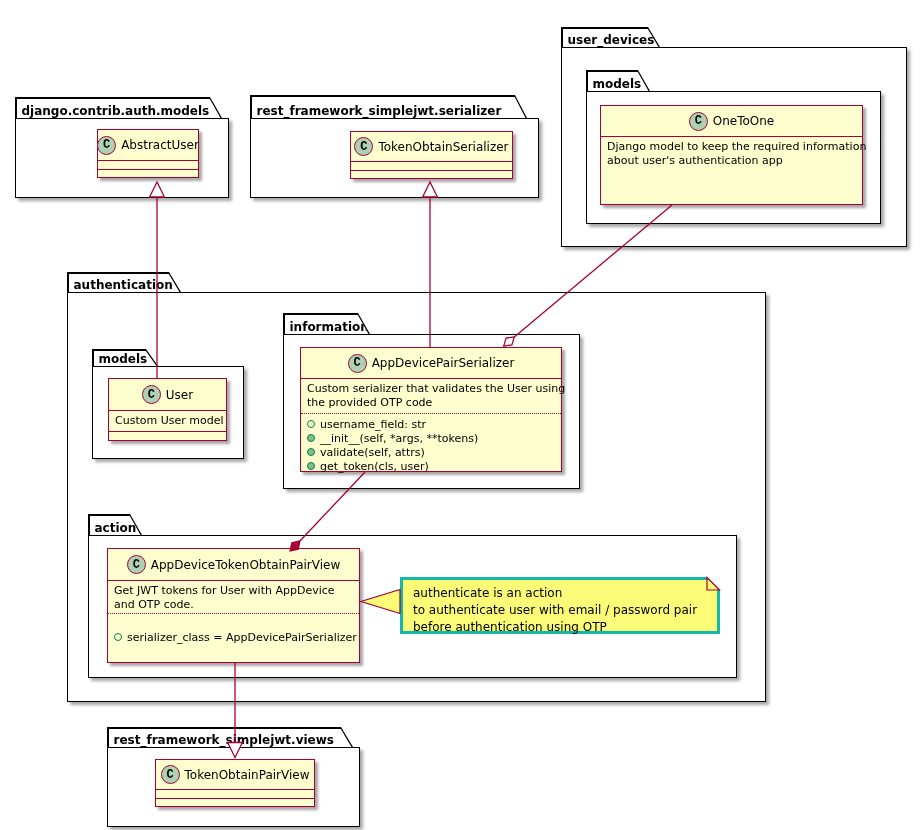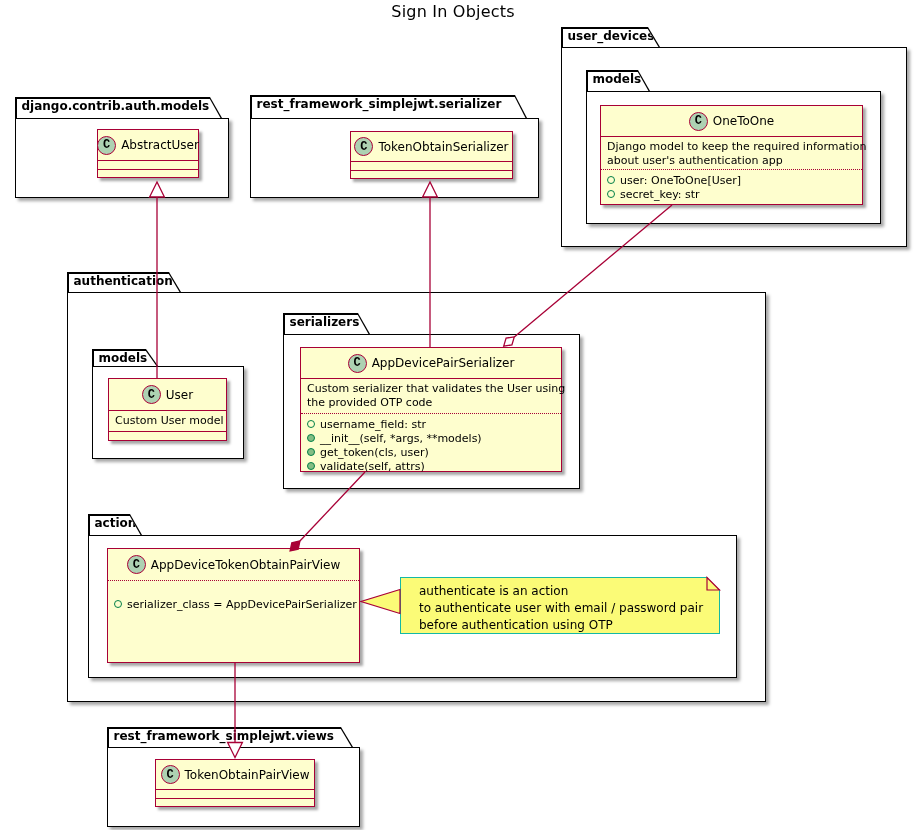--- a/index.html
+++ b/index.html
@@ -10,21 +10,21 @@
     font-size:16px;letter-spacing:0.2px;}
 
   
   .pkg-body{position:absolute;background:#fff;border:1.5px solid #000;
     box-shadow:3px 3px 3px rgba(0,0,0,0.35);z-index:1;}
   .pkg-tab{position:absolute;background:#000;z-index:6;
     clip-path:polygon(0 0,calc(100% - 12px) 0,100% 100%,0 100%);
     filter:drop-shadow(2px 1px 1px rgba(0,0,0,0.3));}
   .pkg-tab-fill{position:absolute;left:1.5px;top:1.5px;right:1.5px;bottom:0;background:#fff;
     clip-path:polygon(0 0,calc(100% - 11px) 0,100% 100%,0 100%);
-    display:flex;align-items:flex-start;}
+    display:flex;align-items:flex-end;}
   .pkg-tab-fill b{font-size:12px;padding-left:5px;white-space:nowrap;}
 
   
   .cls{position:absolute;background:#FEFECE;border:1.5px solid #A80036;box-sizing:border-box;
     box-shadow:2.5px 2.5px 2.5px rgba(0,0,0,0.35);z-index:10;display:flex;flex-direction:column;}
   .chd{display:flex;align-items:center;justify-content:center;gap:5px;flex:none;}
   .cname{font-size:12px;white-space:nowrap;}
   .cicon{width:17px;height:17px;border-radius:50%;background:#ADD1B2;border:1.2px solid #A80036;
     display:flex;align-items:center;justify-content:center;flex:none;}
   .cicon i{font-style:normal;font-weight:bold;font-size:12px;
@@ -35,35 +35,34 @@
   .cdesc{font-size:11px;line-height:14px;padding:3px 6px;}
   .cdesc div{white-space:nowrap;}
   .cmembers{font-size:11px;padding:3px 6px;}
   .mline{display:flex;align-items:center;gap:5px;height:14px;white-space:nowrap;}
   .micon{width:8px;height:8px;border-radius:50%;flex:none;box-sizing:border-box;}
   .micon.field{border:1.5px solid #038048;background:transparent;}
   .micon.method{border:1px solid #038048;background:#84BE84;}
   .grow{flex:1 1 auto;}
 
   
-  .note{position:absolute;background:#FBFB77;border:1px solid #14b8a6;box-sizing:border-box;
+  .note{position:absolute;background:#FBFB77;border:3px solid #14b8a6;box-sizing:border-box;
     clip-path:polygon(0 0,calc(100% - 13px) 0,100% 13px,100% 100%,0 100%);
     box-shadow:2.5px 2.5px 2.5px rgba(0,0,0,0.35);
-    padding:5px 0 0 18px;font-size:12px;line-height:17px;z-index:10;}
+    padding:5px 0 0 10px;font-size:12px;line-height:17px;z-index:10;}
   .note div{white-space:nowrap;}
 
   
   #edges{position:absolute;left:0;top:0;z-index:50;pointer-events:none;}
 </style>
 </head>
 <body>
 
 <div id="canvas">
 
-  <div class="diagram-title">Sign In Objects</div>
 
   <div class="pkg-body" style="left:15px;top:118px;width:212px;height:78px"></div>
   <div class="pkg-tab" style="left:15px;top:97px;width:207px;height:21px">
     <span class="pkg-tab-fill">
         <b>django.contrib.auth.models</b>
       </span>
   </div>
 
   <div class="pkg-body" style="left:250px;top:118px;width:287px;height:78px"></div>
   <div class="pkg-tab" style="left:250px;top:95px;width:277px;height:23px">
@@ -95,21 +94,21 @@
   <div class="pkg-body" style="left:92px;top:366px;width:150px;height:91px"></div>
   <div class="pkg-tab" style="left:92px;top:349px;width:66px;height:17px">
     <span class="pkg-tab-fill">
         <b>models</b>
       </span>
   </div>
 
   <div class="pkg-body" style="left:283px;top:334px;width:295px;height:153px"></div>
   <div class="pkg-tab" style="left:283px;top:313px;width:87px;height:21px">
     <span class="pkg-tab-fill">
-        <b>serializers</b>
+        <b>information</b>
       </span>
   </div>
 
   <div class="pkg-body" style="left:88px;top:535px;width:647px;height:141px"></div>
   <div class="pkg-tab" style="left:88px;top:514px;width:54px;height:21px">
     <span class="pkg-tab-fill">
         <b>action</b>
       </span>
   </div>
 
@@ -146,30 +145,20 @@
     <div class="chd" style="height:30px">
       <span class="cicon">
           <i>C</i>
         </span>
       <span class="cname">OneToOne</span>
     </div>
     <div class="comp cdesc bt-solid" style="height:33px">
       <div>Django model to keep the required information</div>
       <div>about user's authentication app</div>
     </div>
-    <div class="comp cmembers bt-dot grow">
-      <div class="mline">
-        <span class="micon field"></span>
-        <span>user: OneToOne[User]</span>
-        </div>
-      <div class="mline">
-        <span class="micon field"></span>
-        <span>secret_key: str</span>
-        </div>
-    </div>
   </div>
 
   <div class="cls" style="left:108px;top:378px;width:119px;height:63px">
     <div class="chd" style="height:31px">
       <span class="cicon">
           <i>C</i>
         </span>
       <span class="cname">User</span>
     </div>
     <div class="comp cdesc bt-solid" style="height:21px">
@@ -189,39 +178,43 @@
       <div>Custom serializer that validates the User using</div>
       <div>the provided OTP code</div>
     </div>
     <div class="comp cmembers bt-dot grow">
       <div class="mline">
         <span class="micon field"></span>
         <span>username_field: str</span>
         </div>
       <div class="mline">
         <span class="micon method"></span>
-        <span>__init__(self, *args, **models)</span>
+        <span>__init__(self, *args, **tokens)</span>
+        </div>
+      <div class="mline">
+        <span class="micon method"></span>
+        <span>validate(self, attrs)</span>
         </div>
       <div class="mline">
         <span class="micon method"></span>
         <span>get_token(cls, user)</span>
         </div>
-      <div class="mline">
-        <span class="micon method"></span>
-        <span>validate(self, attrs)</span>
-        </div>
     </div>
   </div>
 
   <div class="cls" style="left:107px;top:548px;width:253px;height:115px">
     <div class="chd" style="height:31px">
       <span class="cicon">
           <i>C</i>
         </span>
       <span class="cname">AppDeviceTokenObtainPairView</span>
+    </div>
+    <div class="comp cdesc bt-solid" style="height:33px">
+      <div>Get JWT tokens for User with AppDevice</div>
+      <div>and OTP code.</div>
     </div>
     <div class="comp cmembers bt-dot grow" style="padding-top:16px">
       <div class="mline">
         <span class="micon field"></span>
         <span>serializer_class = AppDevicePairSerializer</span>
         </div>
     </div>
   </div>
 
   <div class="cls" style="left:155px;top:759px;width:160px;height:48px">

